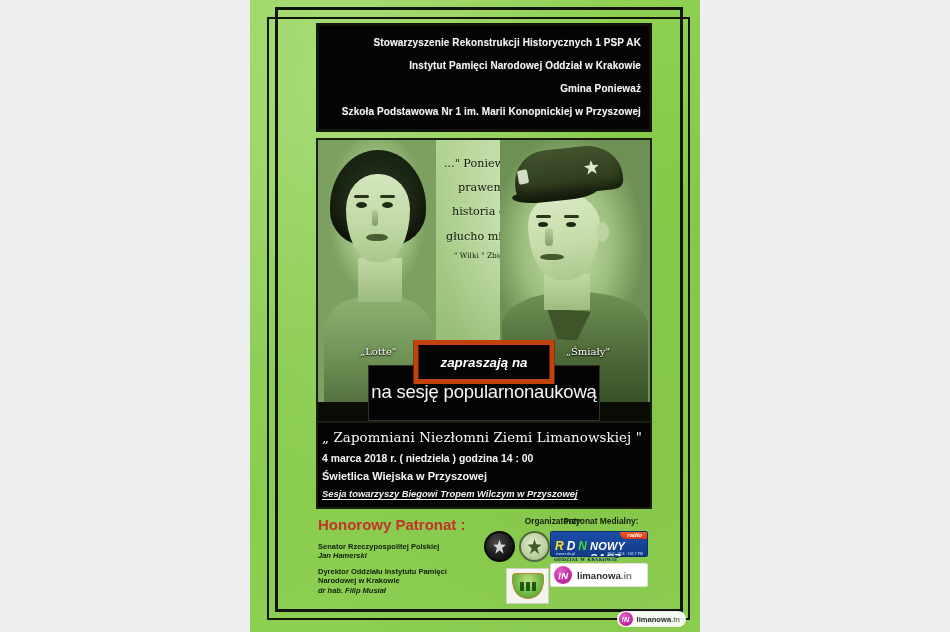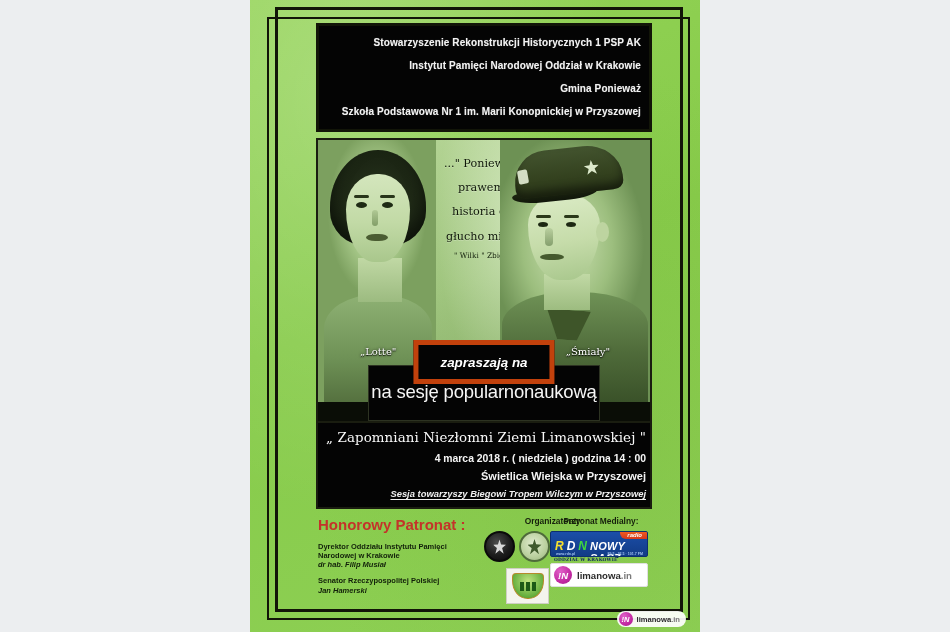--- a/index.html
+++ b/index.html
@@ -241,21 +241,21 @@
     white-space: nowrap;
   }
 
   
   .details-block {
     margin: 0 5px 0 7px;
     background: #040404;
     border: 2px solid #1a1d10;
     border-top: none;
     padding: 7px 4px 8px;
-    text-align: right;
+    text-align: left;
   }
   .det-title {
     color: #fafafa;
     font-family: "DejaVu Serif", serif;
     font-size: 13.4px;
     white-space: nowrap;
     margin-bottom: 8px;
     letter-spacing: .1px;
   }
   .det-date {
@@ -481,26 +481,26 @@
           <div class="det-date">4 marca 2018 r. ( niedziela ) godzina 14 : 00</div>
           <div class="det-place">Świetlica Wiejska w Przyszowej</div>
           <div class="det-note">Sesja towarzyszy Biegowi Tropem Wilczym w Przyszowej</div>
         </div>
 
         <div class="credits">
 
           <div class="col-patron">
             <div class="lbl-patron">Honorowy Patronat :</div>
             <div class="patron-entry">
+              <div class="pe-role">Senator Rzeczypospolitej Polskiej</div>
+              <div class="pe-name">Jan Hamerski</div>
+            </div>
+            <div class="patron-entry">
               <div class="pe-role">Dyrektor Oddziału Instytutu Pamięci Narodowej w Krakowie</div>
               <div class="pe-name">dr hab. Filip Musiał</div>
-            </div>
-            <div class="patron-entry">
-              <div class="pe-role">Senator Rzeczypospolitej Polskiej</div>
-              <div class="pe-name">Jan Hamerski</div>
             </div>
           </div>
 
           <div class="col-org">
             <div class="lbl-org">Organizatorzy:</div>
             <div class="org-row">
               <div class="seal dark"></div>
               <div class="seal light"></div>
               <div class="ipn-text">
                 <div class="l">INSTYTUT</div>

